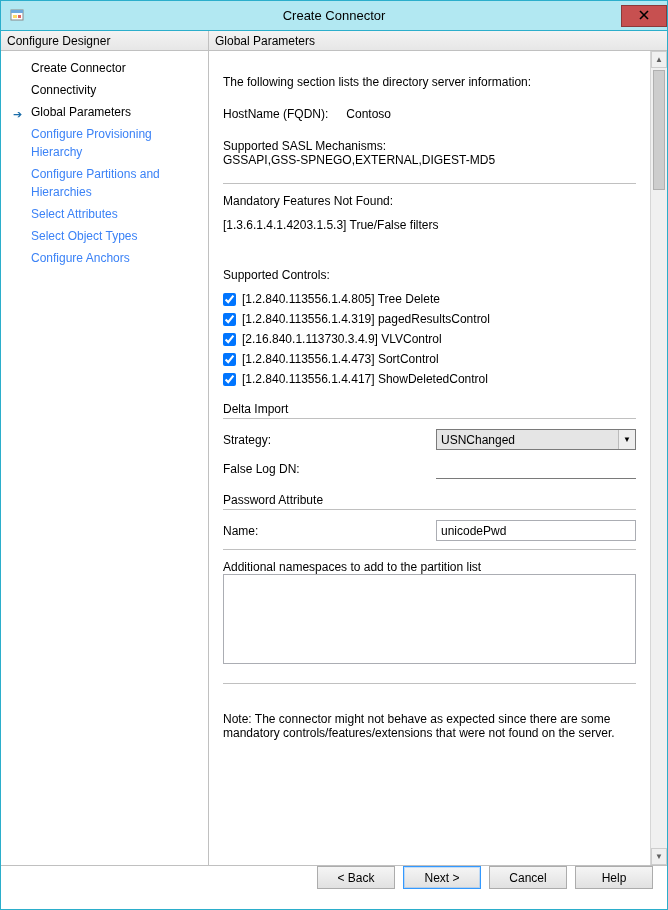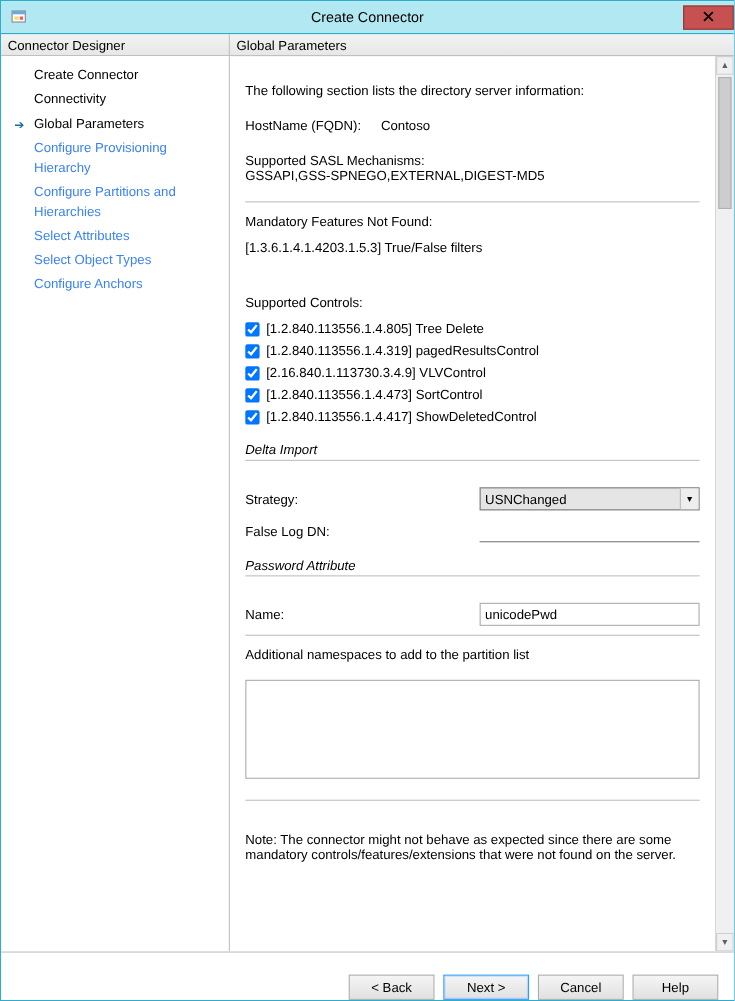--- a/index.html
+++ b/index.html
@@ -152,22 +152,21 @@
     background: #cdcdcd;
     border: 1px solid #b0b0b0;
   }
   .section-intro { margin: 14px 0 18px 0; }
   .kv-row { margin: 4px 0 18px 0; }
   .kv-label { display: inline-block; width: 120px; }
   .section-block { margin-bottom: 16px; }
   .section-header {
     border-bottom: 1px solid #c0c0c0;
     padding-bottom: 2px;
-    margin-bottom: 24px;
-    font-style: italic;
+    margin-bottom: 10px;
   }
   .hr { border-top: 1px solid #c0c0c0; margin: 8px 0 10px 0; }
   .ctl-row {
     display: flex; align-items: center;
     margin-bottom: 6px;
   }
   .ctl-row input[type=checkbox] {
     margin: 0 6px 0 0;
     width: 13px; height: 13px;
   }
@@ -224,21 +223,21 @@
   .note {
     margin-top: 28px;
     color: #000;
     font-size: 12px;
   }
   .button-bar {
     height: 44px;
     border-top: 1px solid #c0c0c0;
     background: #fff;
     display: flex;
-    align-items: flex-end;
+    align-items: flex-start;
     justify-content: flex-end;
     padding-right: 14px;
     gap: 8px;
   }
   .btn {
     min-width: 78px;
     height: 23px;
     border: 1px solid #acacac;
     background: linear-gradient(#f5f5f5, #e1e1e1);
     font-size: 12px;
@@ -269,21 +268,21 @@
       <span>
         <svg width="10" height="10" viewBox="0 0 10 10">
           <line x1="1" y1="1" x2="9" y2="9" stroke="#000" stroke-width="1.6"></line>
           <line x1="9" y1="1" x2="1" y2="9" stroke="#000" stroke-width="1.6"></line>
         </svg>
       </span>
     </div>
   </div>
 
   <div class="panel-headers">
-    <div class="ph-left">Connector Designer</div>
+    <div class="ph-left">Configure Designer</div>
     <div class="ph-right">Global Parameters</div>
   </div>
 
   <div class="body-row">
 
     <div class="sidebar">
       <div class="sidebar-item">
         <span>Create Connector</span>
       </div>
       <div class="sidebar-item">
@@ -382,21 +381,21 @@
 
           <div class="form-row">
             <div class="form-label">Name:</div>
             <div class="form-field">
               <input class="text-input" value="unicodePwd" style="">
             </div>
           </div>
 
           <div class="hr"></div>
 
-          <div style="margin-bottom:16px">Additional namespaces to add to the partition list</div>
+          <div style="">Additional namespaces to add to the partition list</div>
 
           <textarea class="textarea" style=""></textarea>
 
           <div class="hr" style="margin-top:16px"></div>
 
           <div class="note">Note: The connector might not behave as expected since there are some mandatory controls/features/extensions that were not found on the server.</div>
 
         </div>
 
         <div class="scrollbar">

